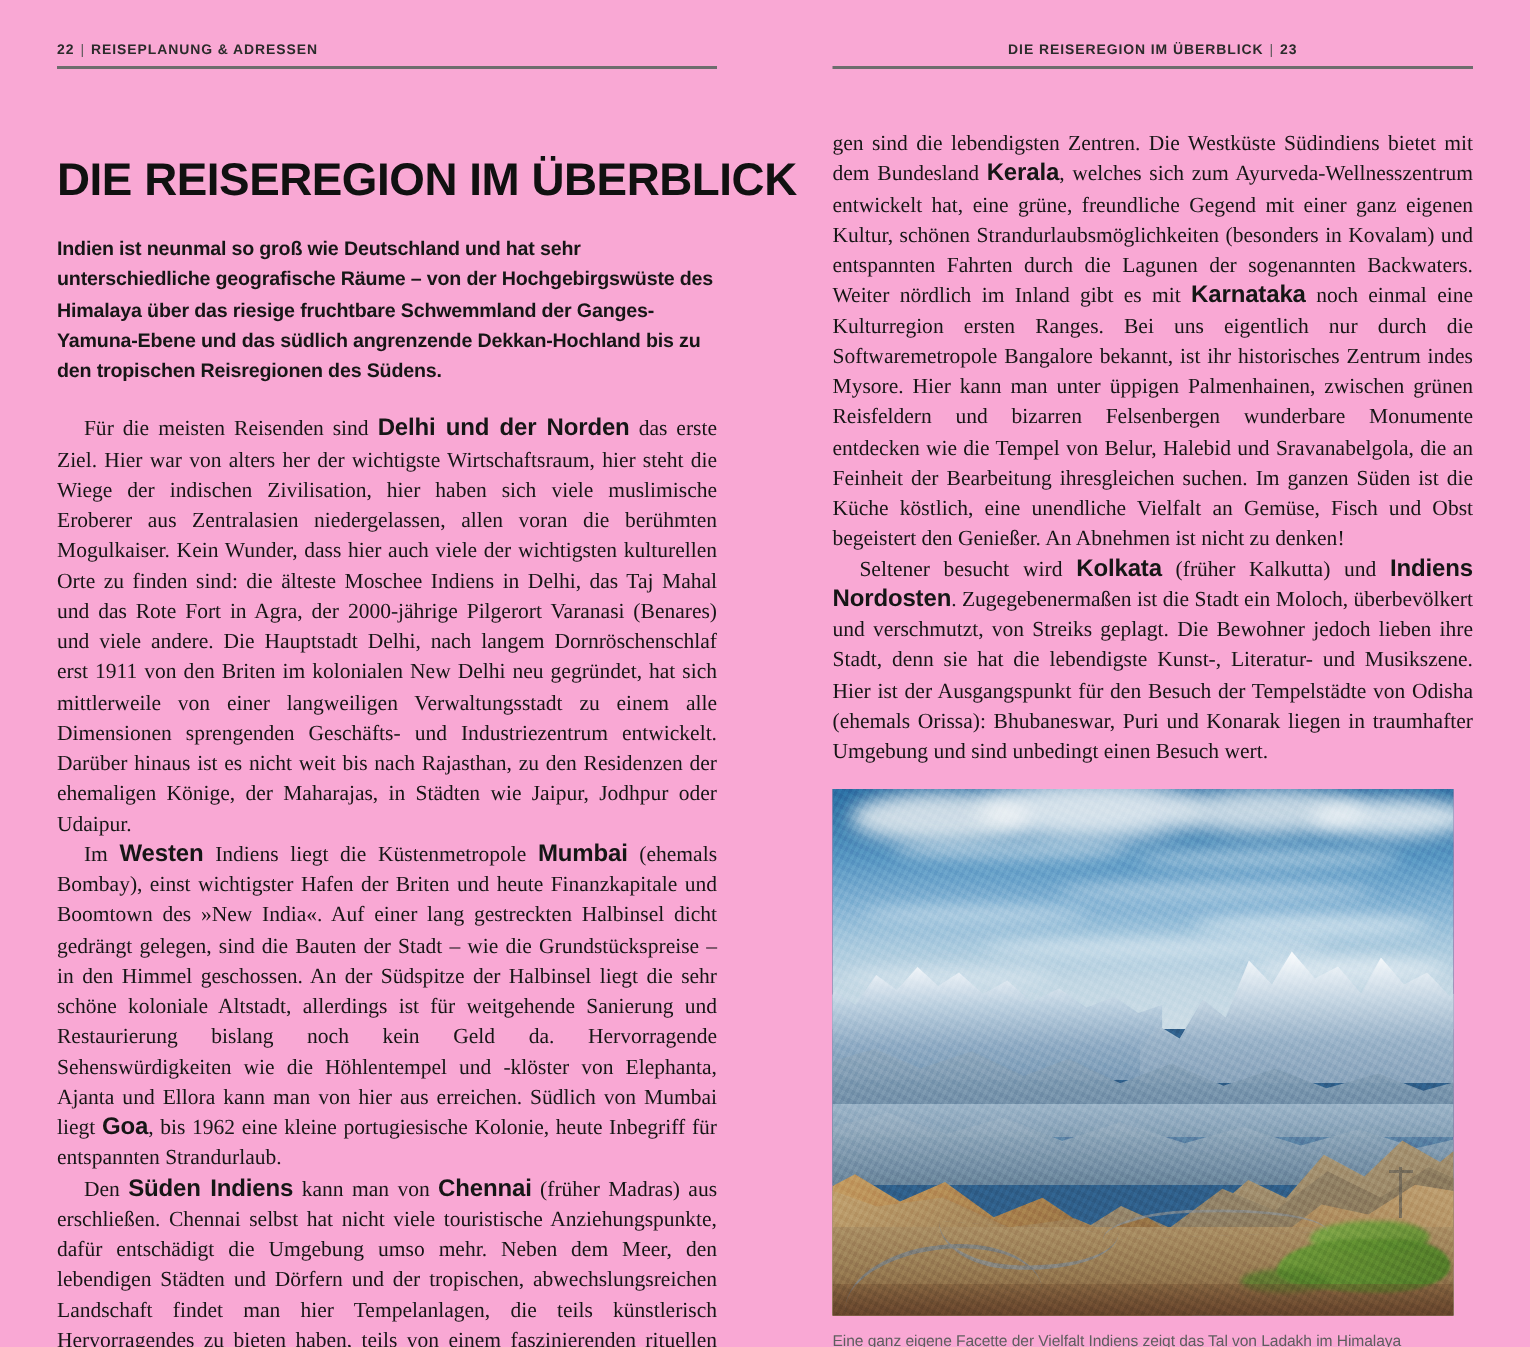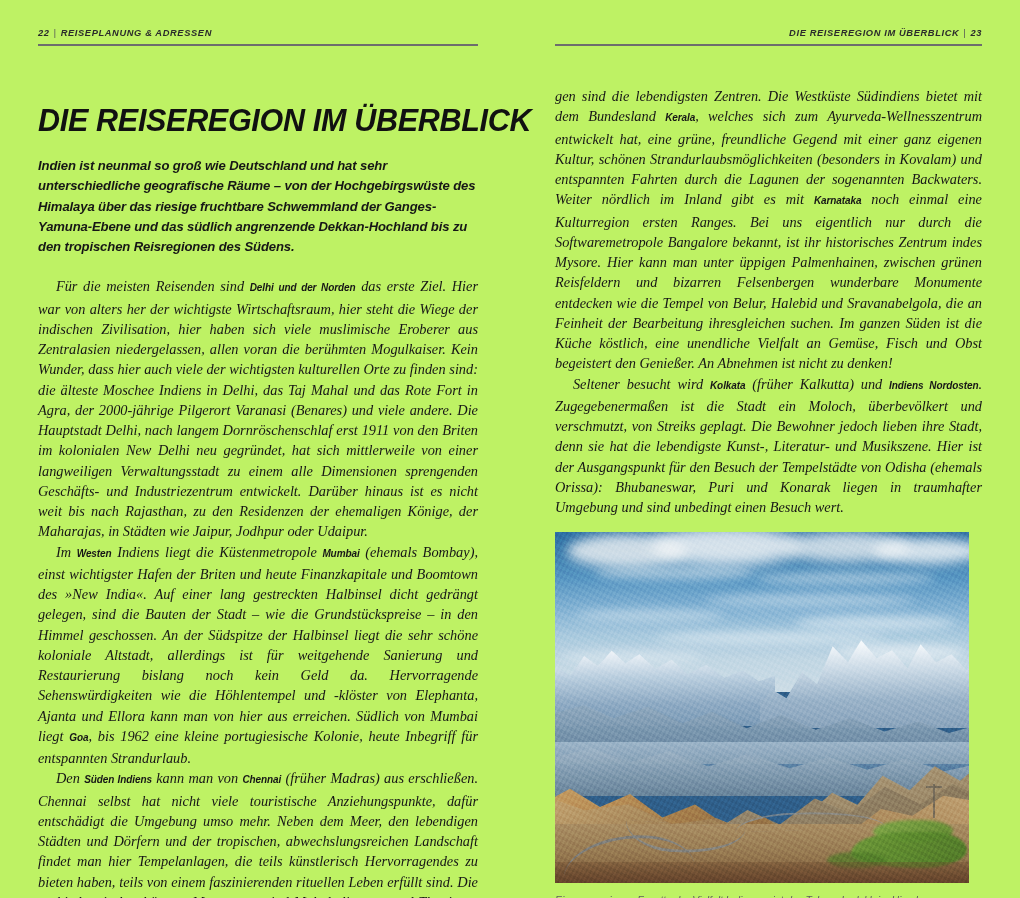--- a/index.html
+++ b/index.html
@@ -11,23 +11,22 @@
     width: 1020px;
     height: 898px;
     overflow: hidden;
     font-family: "Liberation Serif", serif;
     color: #1a1a1a;
   }
   .spread {
     position: relative;
     width: 1020px;
     height: 898px;
-    background: #bef264;
+    background: #f9a8d4;
     box-sizing: border-box;
-    font-style: italic;
   }
   .page {
     position: absolute;
     top: 0;
     height: 898px;
     box-sizing: border-box;
   }
   .page-left  { left: 0;   width: 510px; padding: 0 32px 0 38px; }
   .page-right { left: 510px; width: 510px; padding: 0 38px 0 45px; }
 
@@ -41,21 +40,21 @@
   .runhead-text {
     font-family: "Liberation Sans", sans-serif;
     font-weight: bold;
     font-size: 9.3px;
     letter-spacing: 0.62px;
     color: #2b2b2b;
     white-space: nowrap;
     line-height: 11px;
   }
   .runhead-left  { text-align: left; }
-  .runhead-right { text-align: right; }
+  .runhead-right { text-align: center; }
   .runhead-sep { display: inline-block; padding: 0 4px; font-weight: normal; color: #555; }
   .runhead-rule {
     margin-top: 5px;
     height: 2px;
     background: #6d6d6d;
   }
 
   
   .headline {
     font-family: "Liberation Sans", sans-serif;
@@ -89,21 +88,21 @@
     color: #161616;
     hyphens: manual;
   }
   .left-body { margin-top: 19px; }
   .right-body { margin-top: 0; padding-top: 24px; }
   .body-col p { margin: 0; }
   .body-col p.indent { text-indent: 1.25em; }
   .kw {
     font-family: "Liberation Sans", sans-serif;
     font-weight: bold;
-    font-size: 10px;
+    font-size: 16px;
     letter-spacing: -0.1px;
   }
 
   
   .figure {
     margin-top: 15px;
     width: 414px;
   }
   .photo {
     position: relative;

